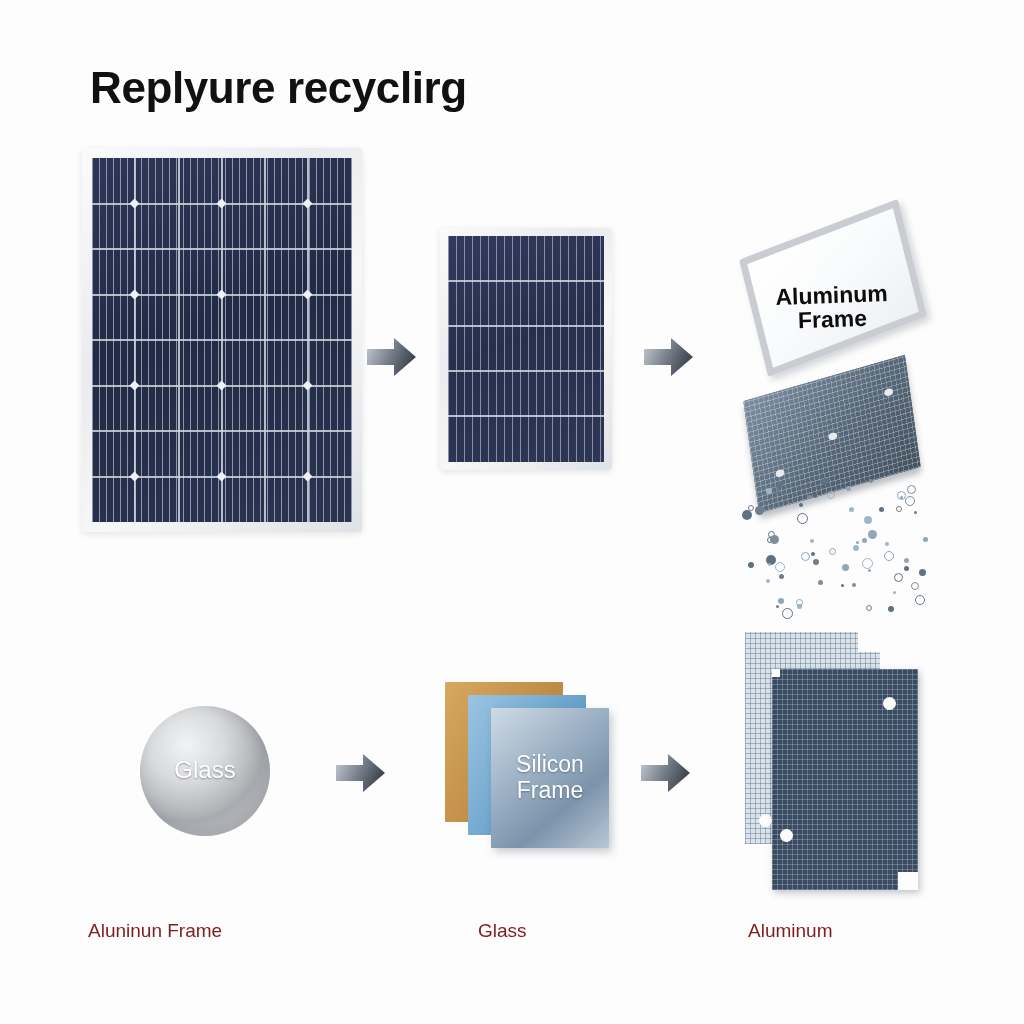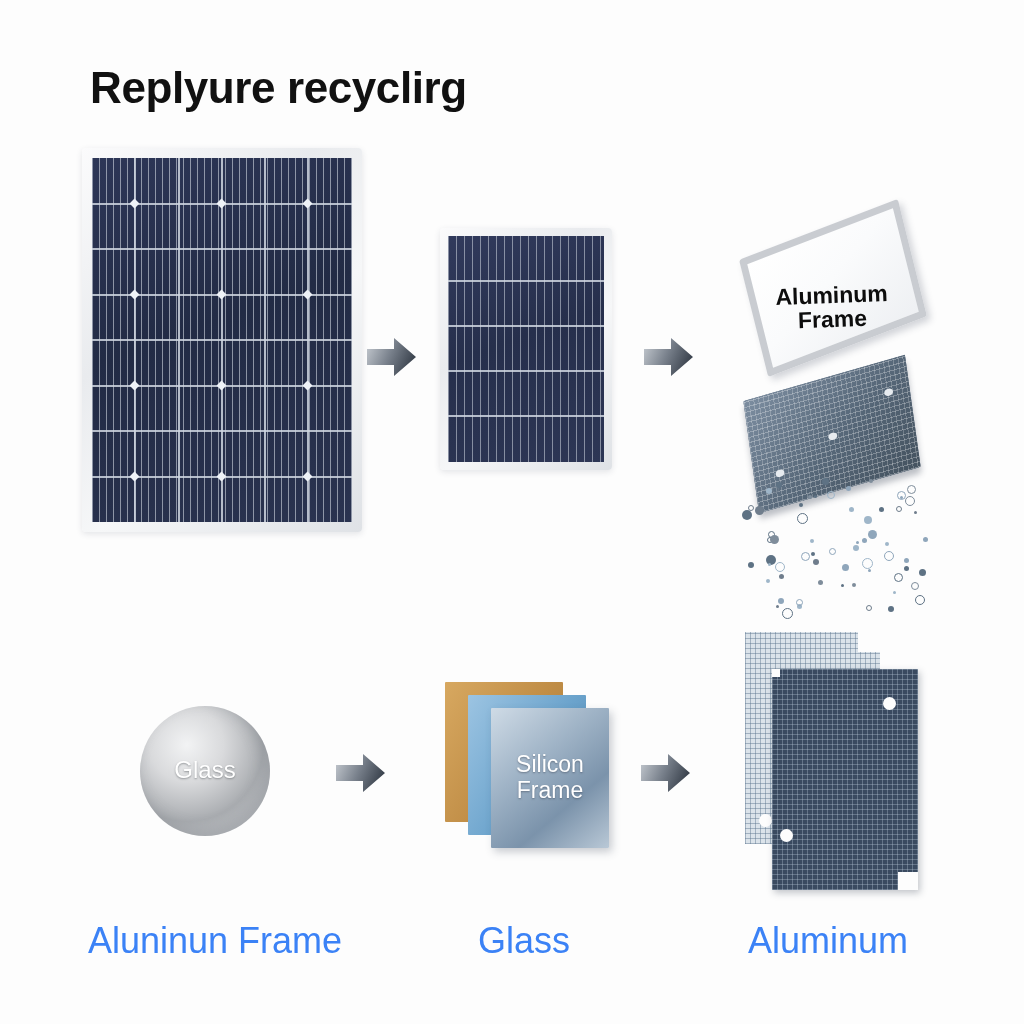--- a/index.html
+++ b/index.html
@@ -215,22 +215,22 @@
     text-align: center;
     font-size: 23px;
     line-height: 1.12;
     color: #ffffff;
     text-shadow: 0 1px 2px rgba(60,70,85,.55);
   }
 
   
   .caption {
     position: absolute;
-    font-size: 36px;
-    color: #3b82f6;
+    font-size: 19px;
+    color: #7f1d1d;
     white-space: nowrap;
   }
 </style>
 </head>
 <body>
 
 <div id="canvas">
 
   <div class="title">Replyure recyclirg</div>
 

